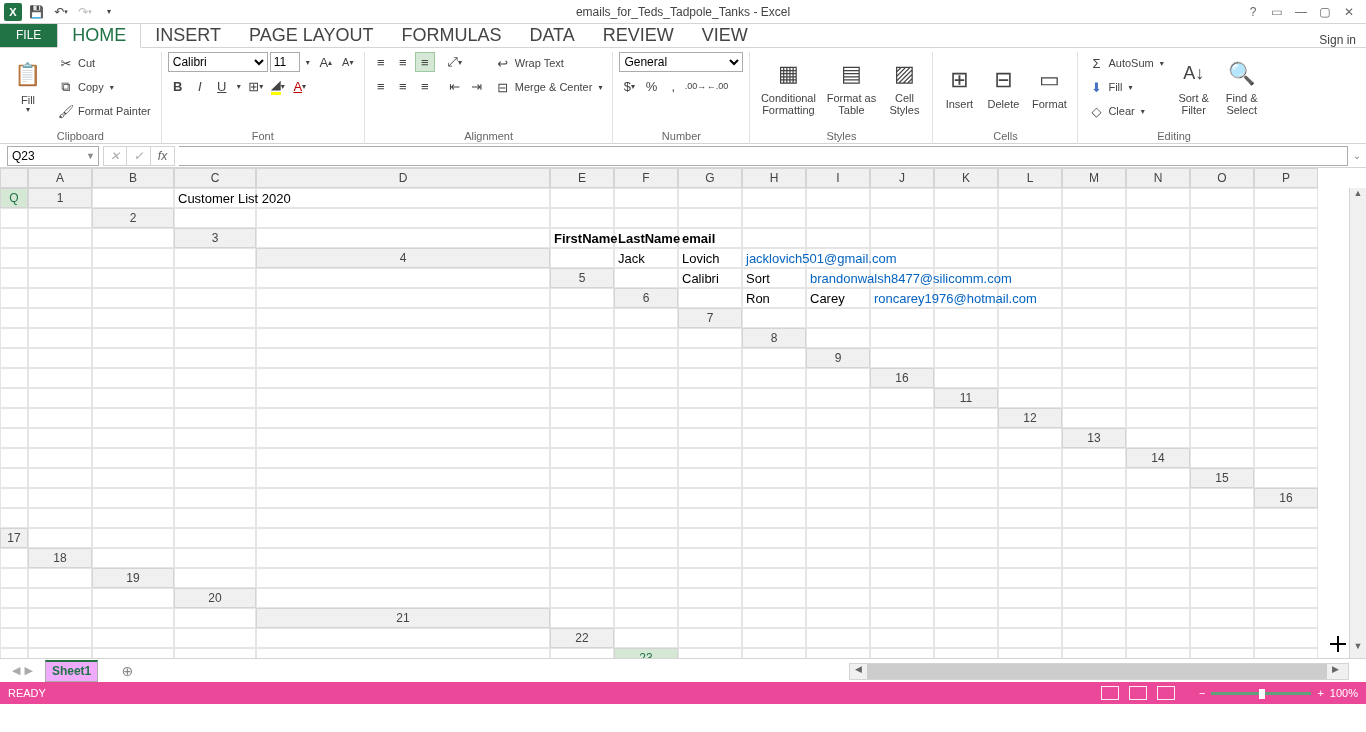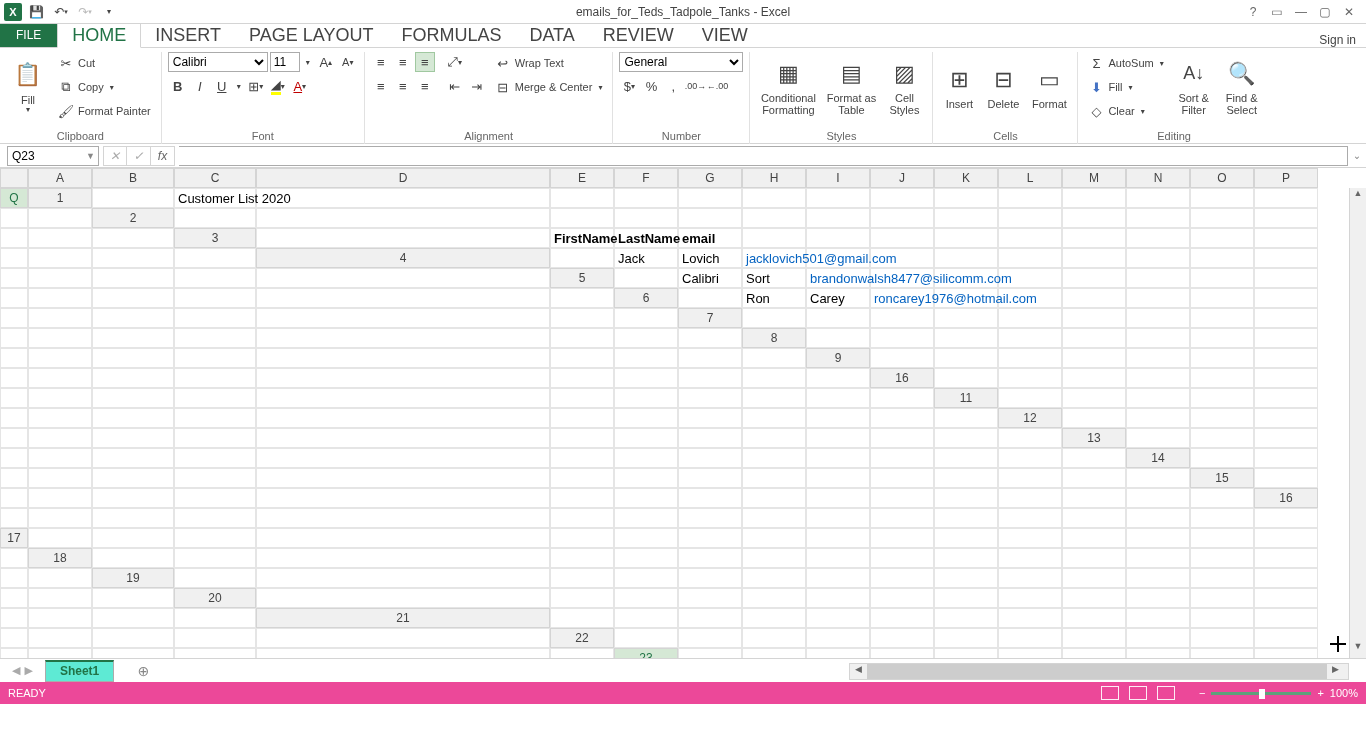--- a/index.html
+++ b/index.html
@@ -62,21 +62,21 @@
 .hdr.hl, .rowhdr.hl { background: #d5e8d5; color: #217346; }
 .vscroll { position: absolute; right: 0; top: 20px; bottom: 0; width: 17px; background: #f0f0f0; border-left: 1px solid #d4d4d4; }
 .vscroll .up, .vscroll .down { height: 17px; text-align: center; font-size: 9px; color: #666; background: #f0f0f0; }
 .vscroll .track { position: absolute; top: 17px; bottom: 17px; left: 0; right: 0; }
 .vscroll .down { position: absolute; bottom: 0; left: 0; right: 0; }
 
 
 .sheetbar { height: 24px; border-top: 1px solid #d4d4d4; display: flex; align-items: center; background: #fff; position: relative; }
 .sheetbar .nav { display: flex; gap: 0; padding: 0 10px; color: #aaa; font-size: 11px; }
 .sheetbar .nav span { padding: 0 2px; }
-.sheetbar .sheet-tab { border: 1px solid #ababab; border-top: 2px solid #217346; background: #5eead4; padding: 2px 14px; font-size: 12px; color: #217346; font-weight: bold; height: 22px; display: flex; align-items: center; }
+.sheetbar .sheet-tab { border: 1px solid #ababab; border-top: 2px solid #217346; background: #f0abfc; padding: 2px 6px; font-size: 12px; color: #217346; font-weight: bold; height: 22px; display: flex; align-items: center; }
 .sheetbar .add-sheet { width: 22px; height: 22px; display: flex; align-items: center; justify-content: center; color: #888; font-size: 14px; border: 1px solid transparent; margin-left: 18px; border-radius: 11px; }
 .sheetbar .hscroll { position: absolute; right: 17px; width: 500px; height: 17px; background: #f0f0f0; border: 1px solid #d4d4d4; bottom: 2px; display: flex; }
 .sheetbar .hscroll .arr { width: 17px; text-align: center; font-size: 9px; color: #666; }
 .sheetbar .hscroll .thumb { width: 460px; background: #cdcdcd; }
 
 
 .statusbar { height: 22px; background: #ec4899; color: #fff; display: flex; align-items: center; font-size: 11px; padding: 0 8px; }
 .statusbar .views { margin-left: auto; display: flex; gap: 10px; align-items: center; }
 .statusbar .view-btn { width: 18px; height: 14px; border: 1px solid #fff; opacity: 0.9; }
 .statusbar .zoom { display: flex; align-items: center; gap: 6px; margin-left: 14px; }

